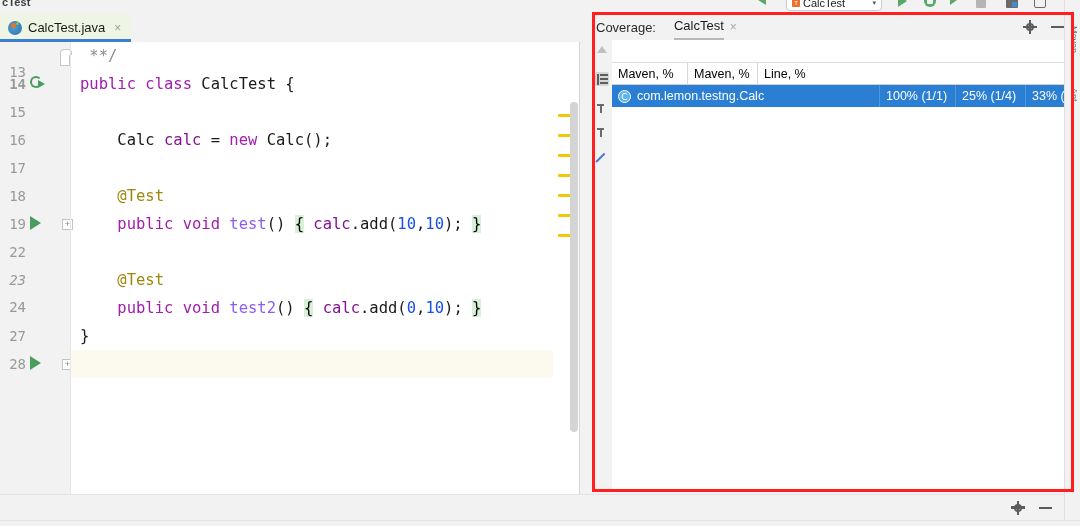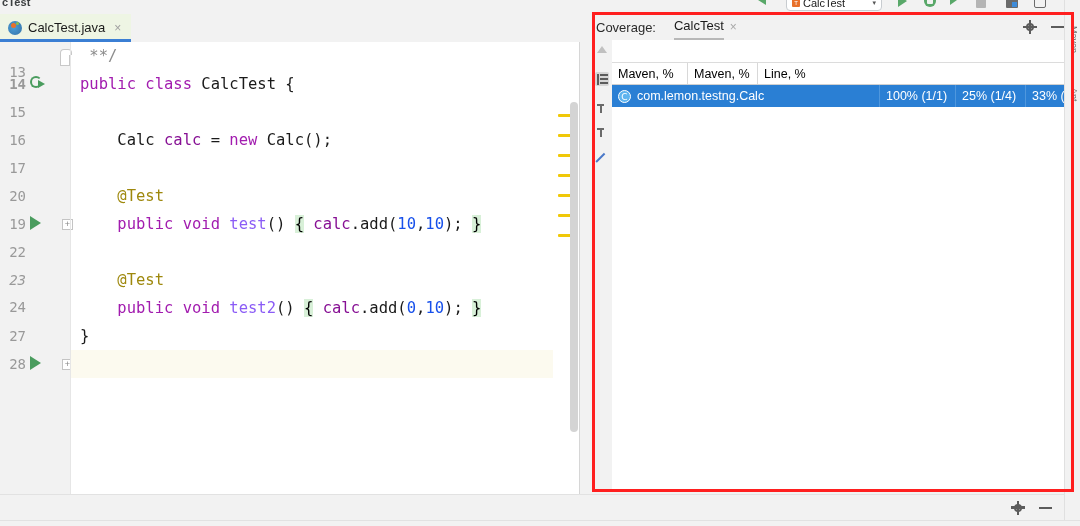--- a/index.html
+++ b/index.html
@@ -224,21 +224,21 @@
   </div>
 
   <div class="editor">
     <div class="gutter">
       <div id="gutter-lines">
           <div class="lnum" style="top: 16px;">13</div>
           <div class="lnum" style="top: 28px; font-weight: bold;">14</div>
           <div class="lnum" style="top: 56px;">15</div>
           <div class="lnum" style="top: 84px;">16</div>
           <div class="lnum" style="top: 112px;">17</div>
-          <div class="lnum" style="top: 140px;">20</div>
+          <div class="lnum" style="top: 140px;">18</div>
           <div class="lnum" style="top: 168px;">19</div>
           <div class="lnum" style="top: 196px;">22</div>
           <div class="lnum" style="top: 224px; font-style: italic;">23</div>
           <div class="lnum" style="top: 251px;">24</div>
           <div class="lnum" style="top: 280px;">27</div>
           <div class="lnum" style="top: 308px;">28</div>
         </div>
       <div class="gicon" style="top:34px;left:30px;">
         <div class="rerunico">
             <div class="circ"></div>

